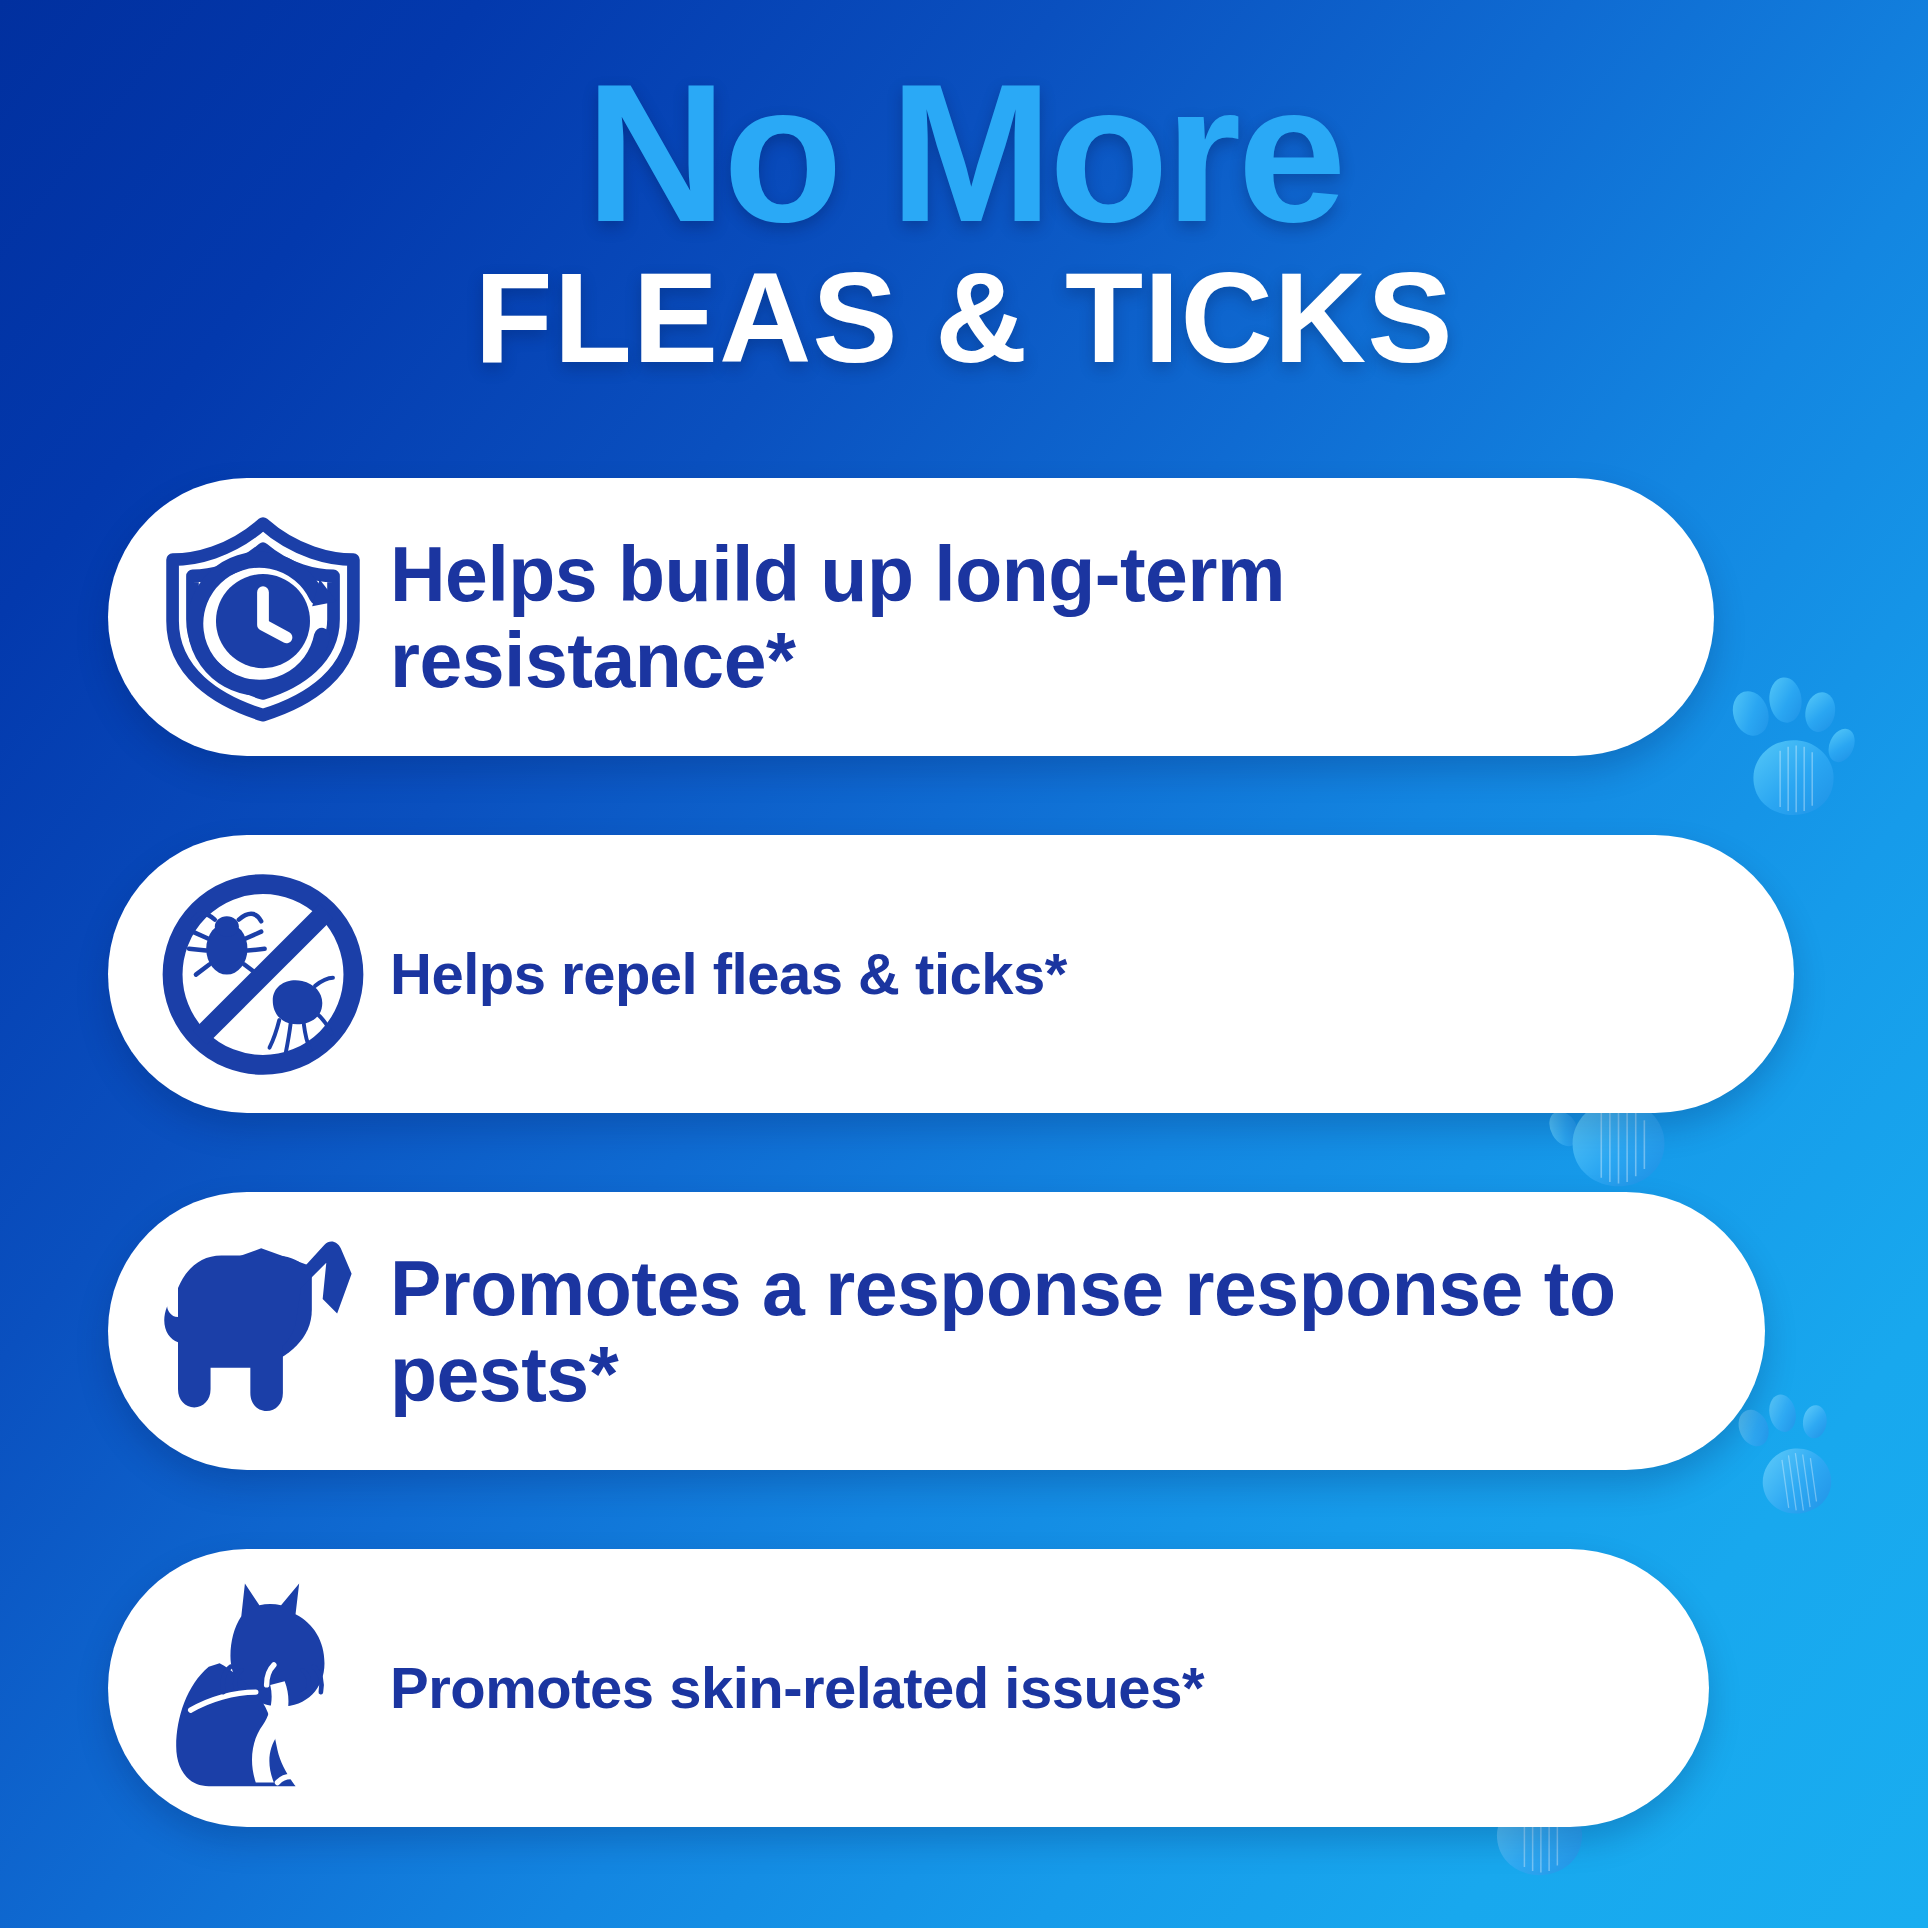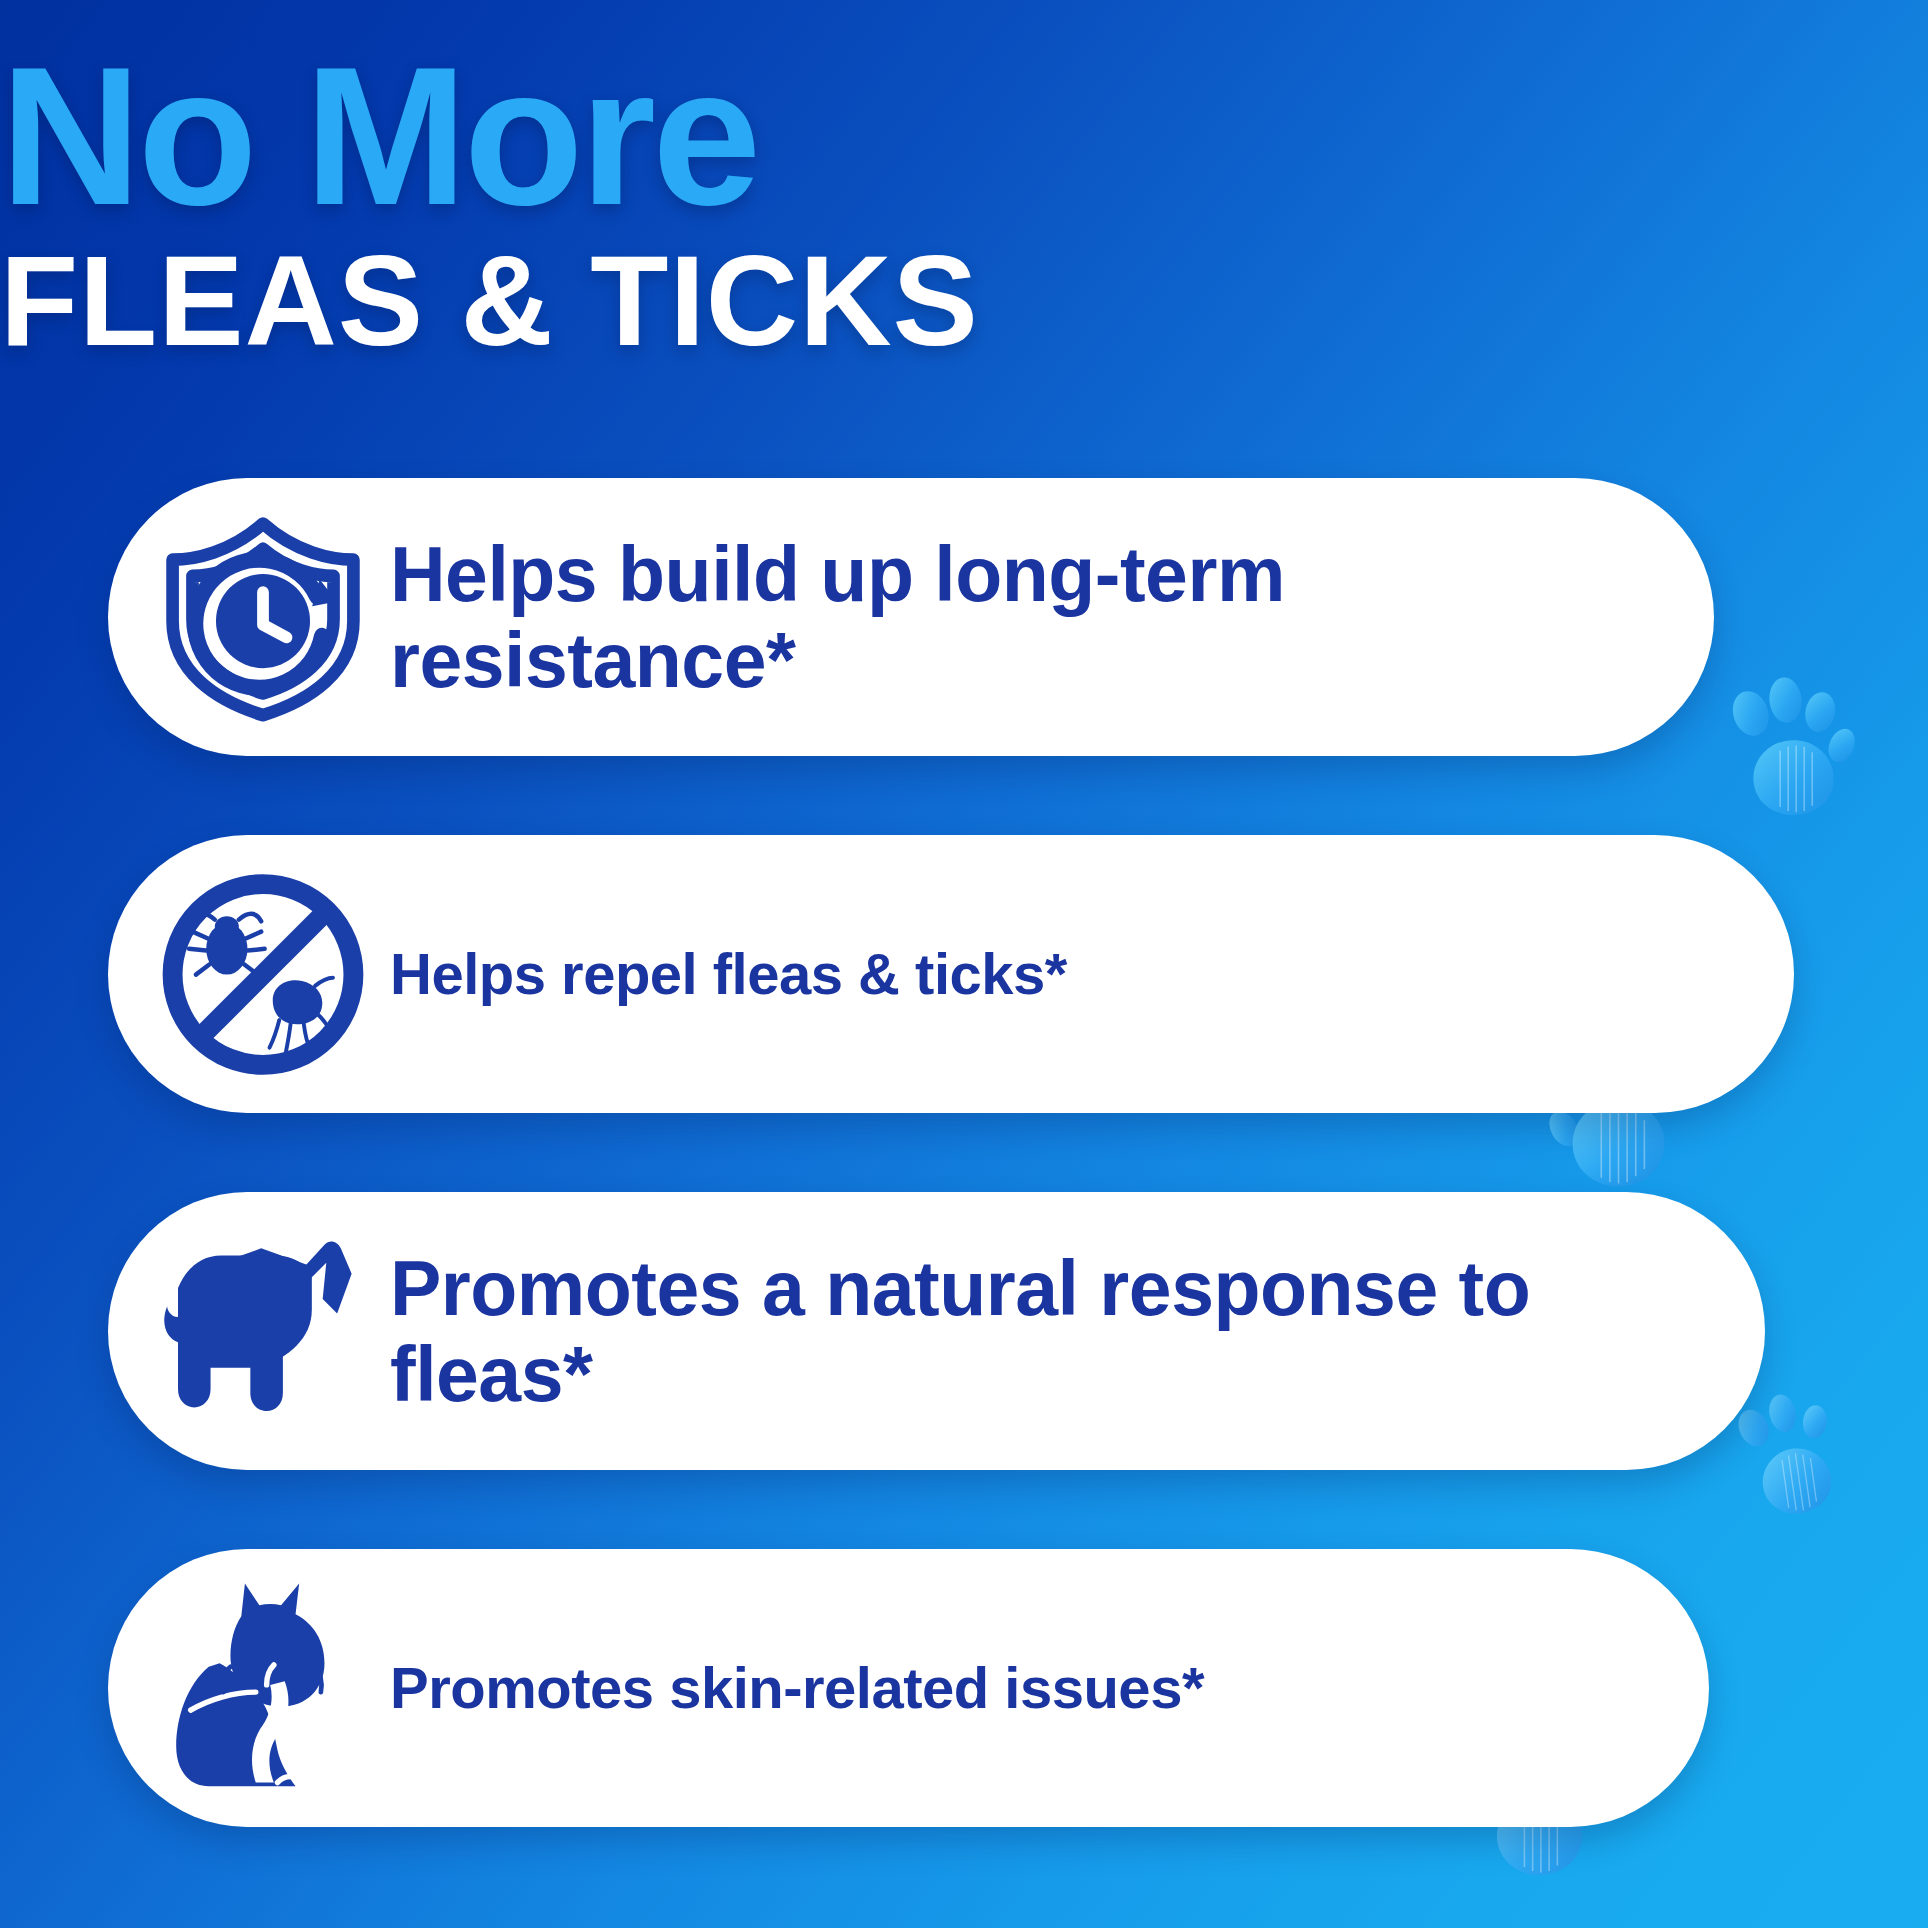--- a/index.html
+++ b/index.html
@@ -23,22 +23,22 @@
         #169bea 74%,
         #18a8ee 86%,
         #19adf0 100%);
     overflow:hidden;
   }
 
   
   .header {
     position:absolute;
     top:0; left:0; right:0;
-    text-align:left;
-    padding-top:45px;
+    text-align:center;
+    padding-top:62px;
   }
   .headline {
     display:block;
     font-size:196px;
     line-height:0.94;
     font-weight:bold;
     color:#2aa9f6;
     letter-spacing:-3.8px;
     text-shadow:0 5.6px 15px rgba(0,20,70,0.30);
   }
@@ -269,21 +269,21 @@
         <svg viewBox="0 0 130 120">
           <g fill="#1b3fa8">
 
             <path d="M64 14 L92 24 L92 48 C92 64 79 74 64 80 C49 74 36 64 36 48 L36 24 Z"></path>
             <path d="M64 62 C56 55 46 49 46 41 C46 35 51 32 56 33 C60 34 63 38 64 41 C65 38 68 34 72 33 C77 32 82 35 82 41 C82 49 72 55 64 62 Z" fill="#ffffff"></path>
 
             <path d="M16 56 C12 66 16 74 22 76 L22 102 C22 108 26 112 31 112 C36 112 40 108 40 102 L40 90 L62 90 L62 104 C62 110 66 114 71 114 C76 114 80 110 80 104 L80 78 C84 74 86 70 87 66 L90 46 L104 32 L102 52 L110 60 L118 38 L112 24 C110 20 106 19 103 22 L92 34 C88 30 82 28 76 28 L46 28 C34 28 26 36 22 46 L22 62 C18 62 16 58 16 56 Z" transform="translate(-4,-10) scale(1.0)"></path>
           </g>
         </svg>
       </div>
-      <div class="card-text">Promotes a natural response to fleas*</div>
+      <div class="card-text">Promotes a response response to pests*</div>
     </div>
 
     <div class="card w4">
       <div class="card-icon">
         <svg viewBox="0 0 120 120">
           <g fill="#1b3fa8">
 
             <path d="M58 14 L50 2 L48 20 C44 26 42 34 42 42 C42 58 54 70 70 70 C84 70 94 60 94 46 C94 34 88 24 78 19 L80 2 L70 14 C66 13 62 13 58 14 Z"></path>
 
             <path d="M30 48 C18 58 12 76 12 92 C12 104 18 114 30 114 L78 114 C78 114 70 104 68 94 C66 84 64 74 60 68 C54 60 44 50 36 46 Z"></path>

